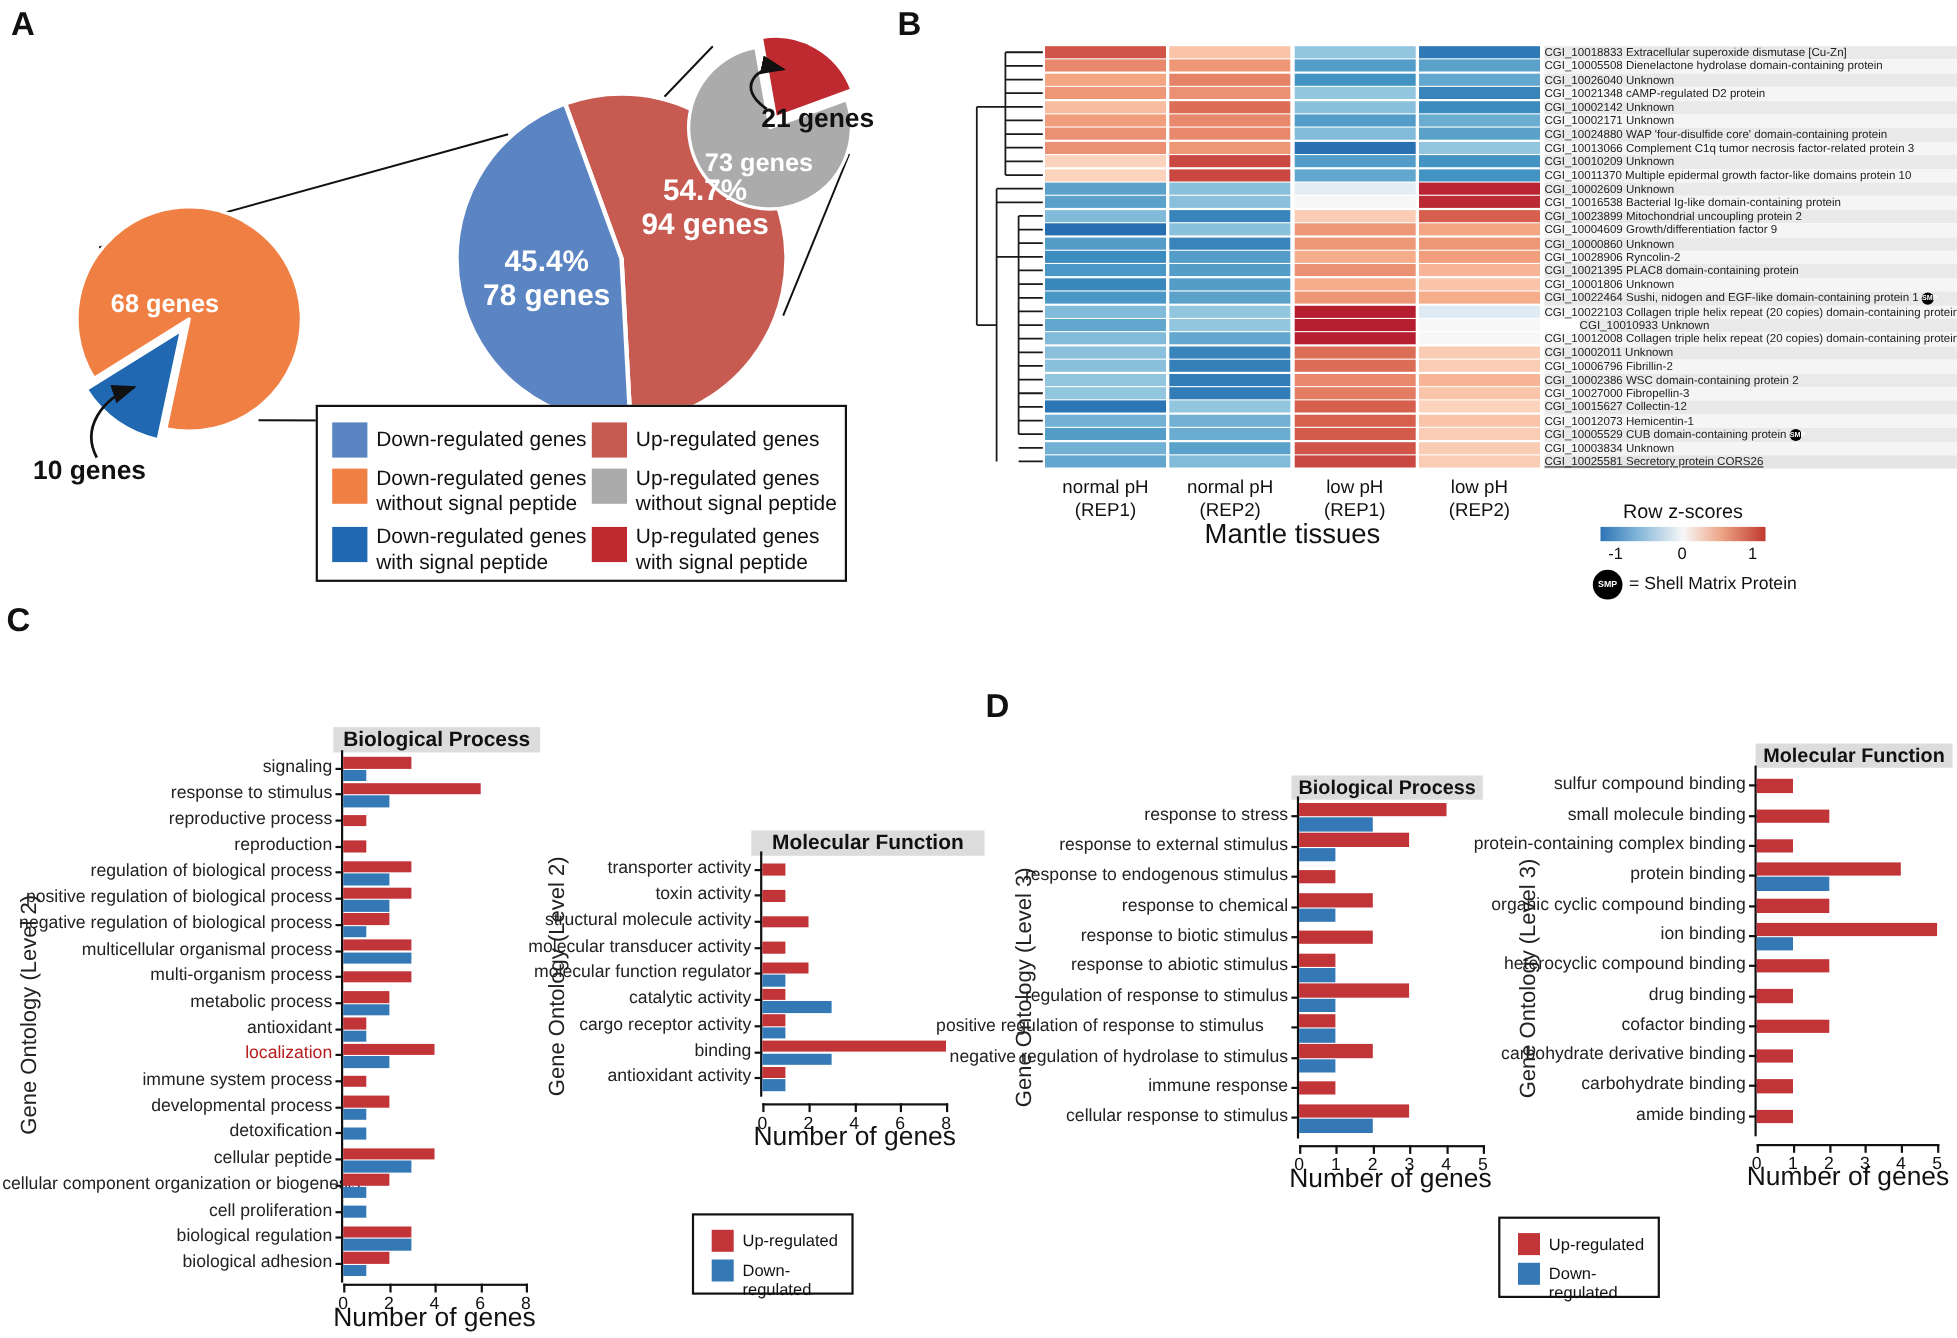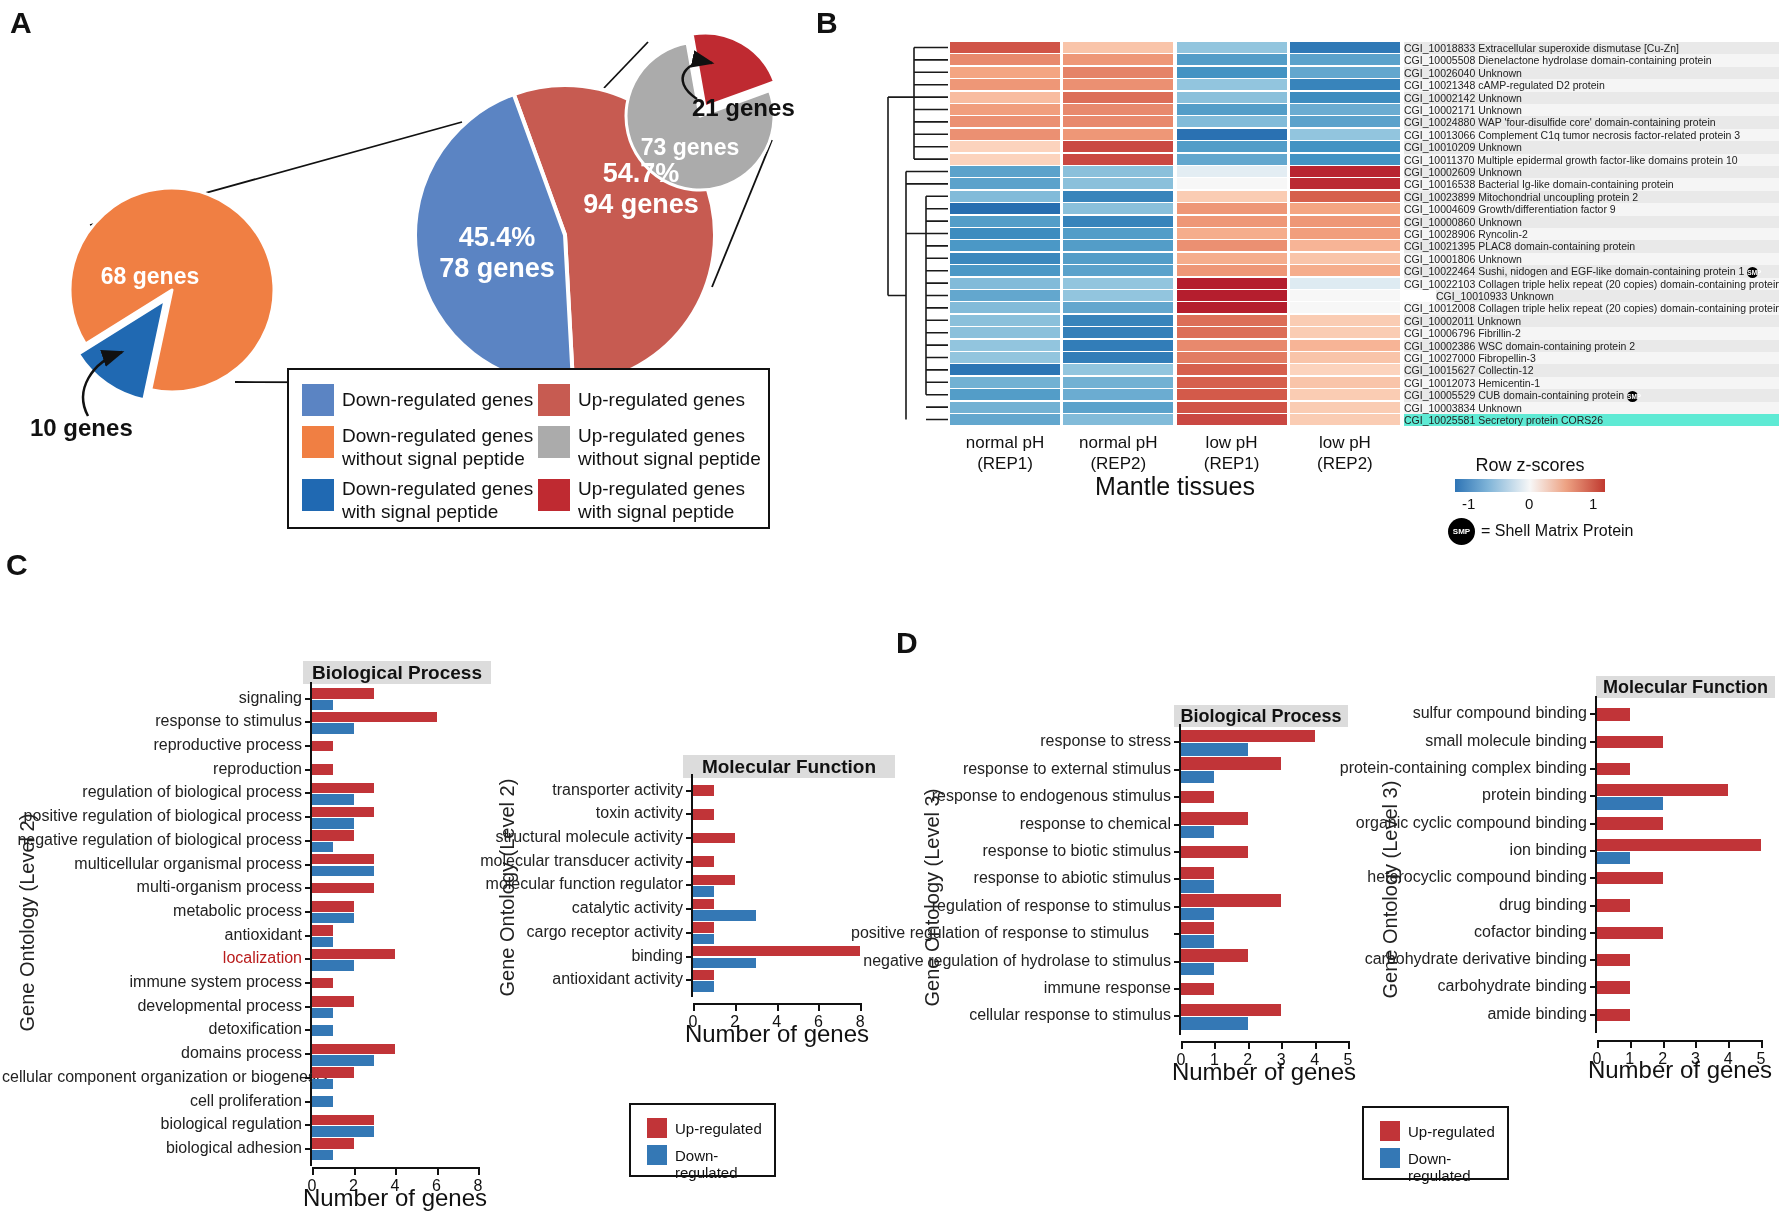--- a/index.html
+++ b/index.html
@@ -241,21 +241,21 @@
     <div class="gene-strip" style="position: absolute; left: 1404px; top: 389.2px; width: 375px; height: 12.4px; background: rgb(233, 233, 233); line-height: 12.4px;"><span>CGI_10005529 CUB domain-containing protein</span><span class="smp-badge" style="width: 11px; height: 11px; line-height: 11px; margin-left: 3px; vertical-align: middle; position: relative;">SMP</span></div>
     <div style="position: absolute; left: 950px; top: 401.6px; width: 110px; height: 11.1px; background: rgb(114, 177, 211);"></div>
     <div style="position: absolute; left: 1063.3px; top: 401.6px; width: 110px; height: 11.1px; background: rgb(91, 162, 203);"></div>
     <div style="position: absolute; left: 1176.6px; top: 401.6px; width: 110px; height: 11.1px; background: rgb(208, 84, 71);"></div>
     <div style="position: absolute; left: 1289.9px; top: 401.6px; width: 110px; height: 11.1px; background: rgb(250, 204, 179);"></div>
     <div class="gene-strip" style="position: absolute; left: 1404px; top: 401.6px; width: 375px; height: 12.4px; background: rgb(245, 245, 245); line-height: 12.4px;"><span>CGI_10003834 Unknown</span></div>
     <div style="position: absolute; left: 950px; top: 414px; width: 110px; height: 11.1px; background: rgb(99, 167, 206);"></div>
     <div style="position: absolute; left: 1063.3px; top: 414px; width: 110px; height: 11.1px; background: rgb(130, 187, 217);"></div>
     <div style="position: absolute; left: 1176.6px; top: 414px; width: 110px; height: 11.1px; background: rgb(202, 72, 66);"></div>
     <div style="position: absolute; left: 1289.9px; top: 414px; width: 110px; height: 11.1px; background: rgb(250, 204, 179);"></div>
-    <div class="gene-strip" style="position: absolute; left: 1404px; top: 414px; width: 375px; height: 12.4px; background: #5eead4; line-height: 12.4px;"><span>CGI_10025581 Secretory protein CORS26</span></div>
+    <div class="gene-strip" style="position: absolute; left: 1404px; top: 414px; width: 375px; height: 12.4px; background: #e5e5e5; line-height: 12.4px; text-decoration: underline;"><span>CGI_10025581 Secretory protein CORS26</span></div>
   </div>
 <div id="colLabels">
     <div class="abs colhdr" style="position: absolute; left: 930px; top: 432px; width: 150px;">
       <div>normal pH</div>
       <div>(REP1)</div>
     </div>
     <div class="abs colhdr" style="position: absolute; left: 1043.3px; top: 432px; width: 150px;">
       <div>normal pH</div>
       <div>(REP2)</div>
     </div>
@@ -341,21 +341,21 @@
     <div style="position: absolute; left: 2px; top: 973px; width: 300px; font-size: 16px; color: rgb(34, 34, 34); text-align: right; white-space: nowrap;">immune system process</div>
     <div style="position: absolute; left: 305px; top: 982px; width: 7px; height: 2px; background: rgb(17, 17, 17);"></div>
     <div style="position: absolute; left: 312px; top: 977.7px; width: 20.75px; height: 10.6px; background: rgb(193, 52, 56);"></div>
     <div style="position: absolute; left: 2px; top: 996.7px; width: 300px; font-size: 16px; color: rgb(34, 34, 34); text-align: right; white-space: nowrap;">developmental process</div>
     <div style="position: absolute; left: 305px; top: 1005.7px; width: 7px; height: 2px; background: rgb(17, 17, 17);"></div>
     <div style="position: absolute; left: 312px; top: 996.1px; width: 41.5px; height: 10.6px; background: rgb(193, 52, 56);"></div>
     <div style="position: absolute; left: 312px; top: 1007.7px; width: 20.75px; height: 10.6px; background: rgb(52, 120, 181);"></div>
     <div style="position: absolute; left: 2px; top: 1020.4px; width: 300px; font-size: 16px; color: rgb(34, 34, 34); text-align: right; white-space: nowrap;">detoxification</div>
     <div style="position: absolute; left: 305px; top: 1029.4px; width: 7px; height: 2px; background: rgb(17, 17, 17);"></div>
     <div style="position: absolute; left: 312px; top: 1025.1px; width: 20.75px; height: 10.6px; background: rgb(52, 120, 181);"></div>
-    <div style="position: absolute; left: 2px; top: 1044.1px; width: 300px; font-size: 16px; color: rgb(34, 34, 34); text-align: right; white-space: nowrap;">domains process</div>
+    <div style="position: absolute; left: 2px; top: 1044.1px; width: 300px; font-size: 16px; color: rgb(34, 34, 34); text-align: right; white-space: nowrap;">cellular peptide</div>
     <div style="position: absolute; left: 305px; top: 1053.1px; width: 7px; height: 2px; background: rgb(17, 17, 17);"></div>
     <div style="position: absolute; left: 312px; top: 1043.5px; width: 83px; height: 10.6px; background: rgb(193, 52, 56);"></div>
     <div style="position: absolute; left: 312px; top: 1055.1px; width: 62.25px; height: 10.6px; background: rgb(52, 120, 181);"></div>
     <div style="position: absolute; left: 2px; top: 1067.8px; width: 300px; font-size: 16px; color: rgb(34, 34, 34); text-align: right; white-space: nowrap;">cellular component organization or biogenesis</div>
     <div style="position: absolute; left: 305px; top: 1076.8px; width: 7px; height: 2px; background: rgb(17, 17, 17);"></div>
     <div style="position: absolute; left: 312px; top: 1067.2px; width: 41.5px; height: 10.6px; background: rgb(193, 52, 56);"></div>
     <div style="position: absolute; left: 312px; top: 1078.8px; width: 20.75px; height: 10.6px; background: rgb(52, 120, 181);"></div>
     <div style="position: absolute; left: 2px; top: 1091.5px; width: 300px; font-size: 16px; color: rgb(34, 34, 34); text-align: right; white-space: nowrap;">cell proliferation</div>
     <div style="position: absolute; left: 305px; top: 1100.5px; width: 7px; height: 2px; background: rgb(17, 17, 17);"></div>
     <div style="position: absolute; left: 312px; top: 1096.2px; width: 20.75px; height: 10.6px; background: rgb(52, 120, 181);"></div>

